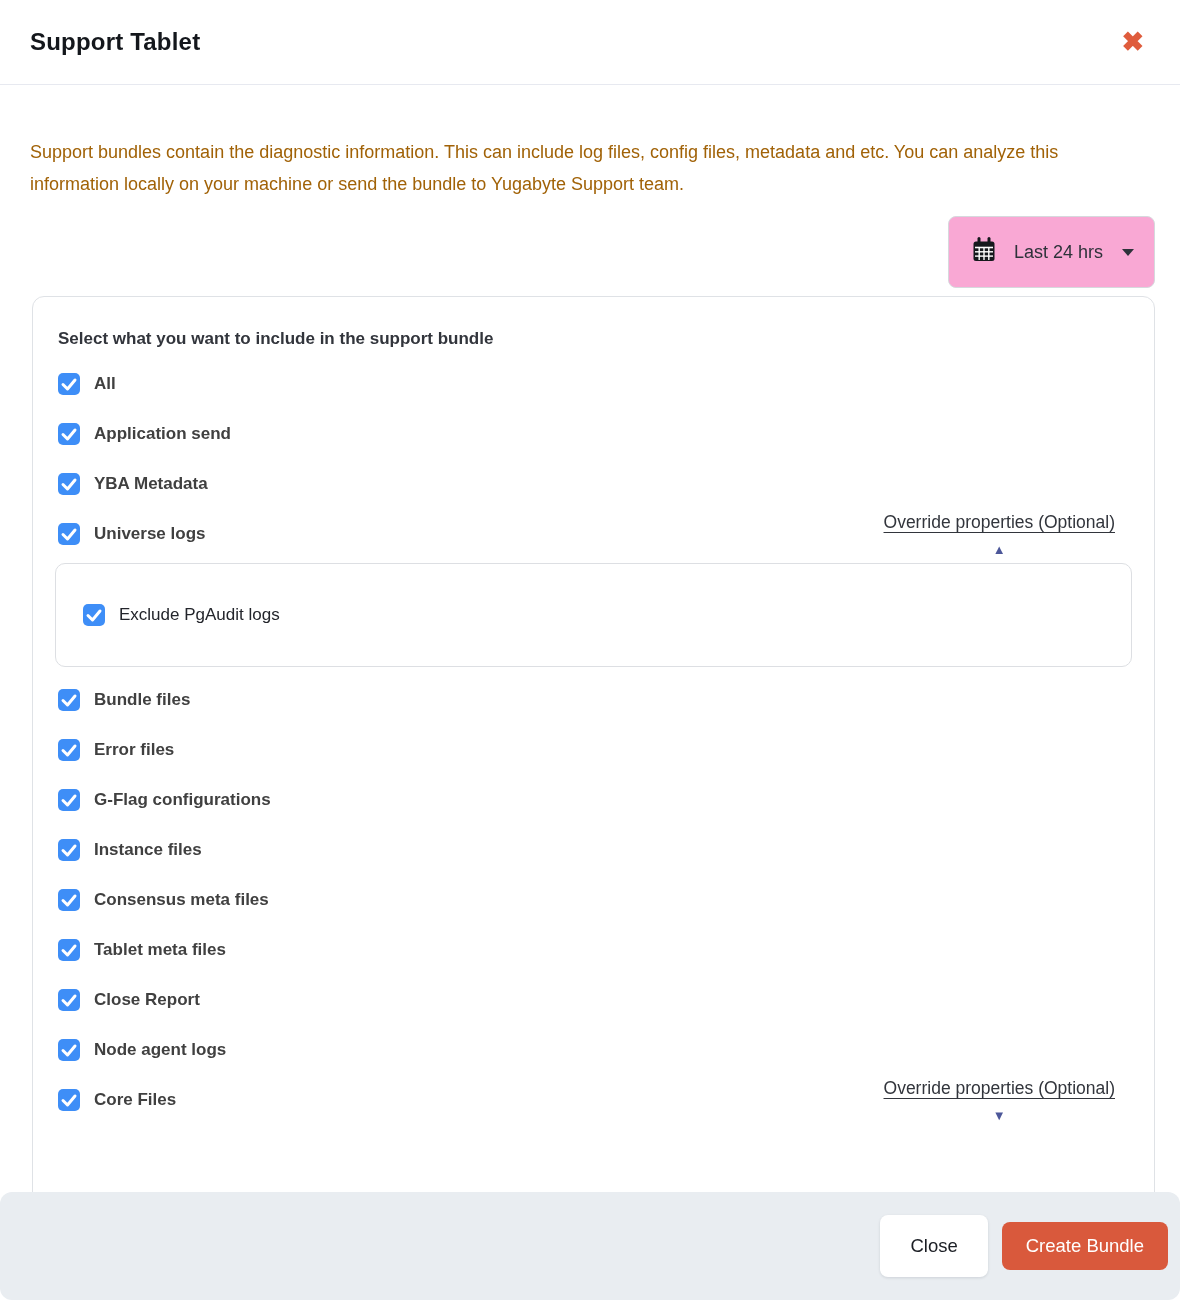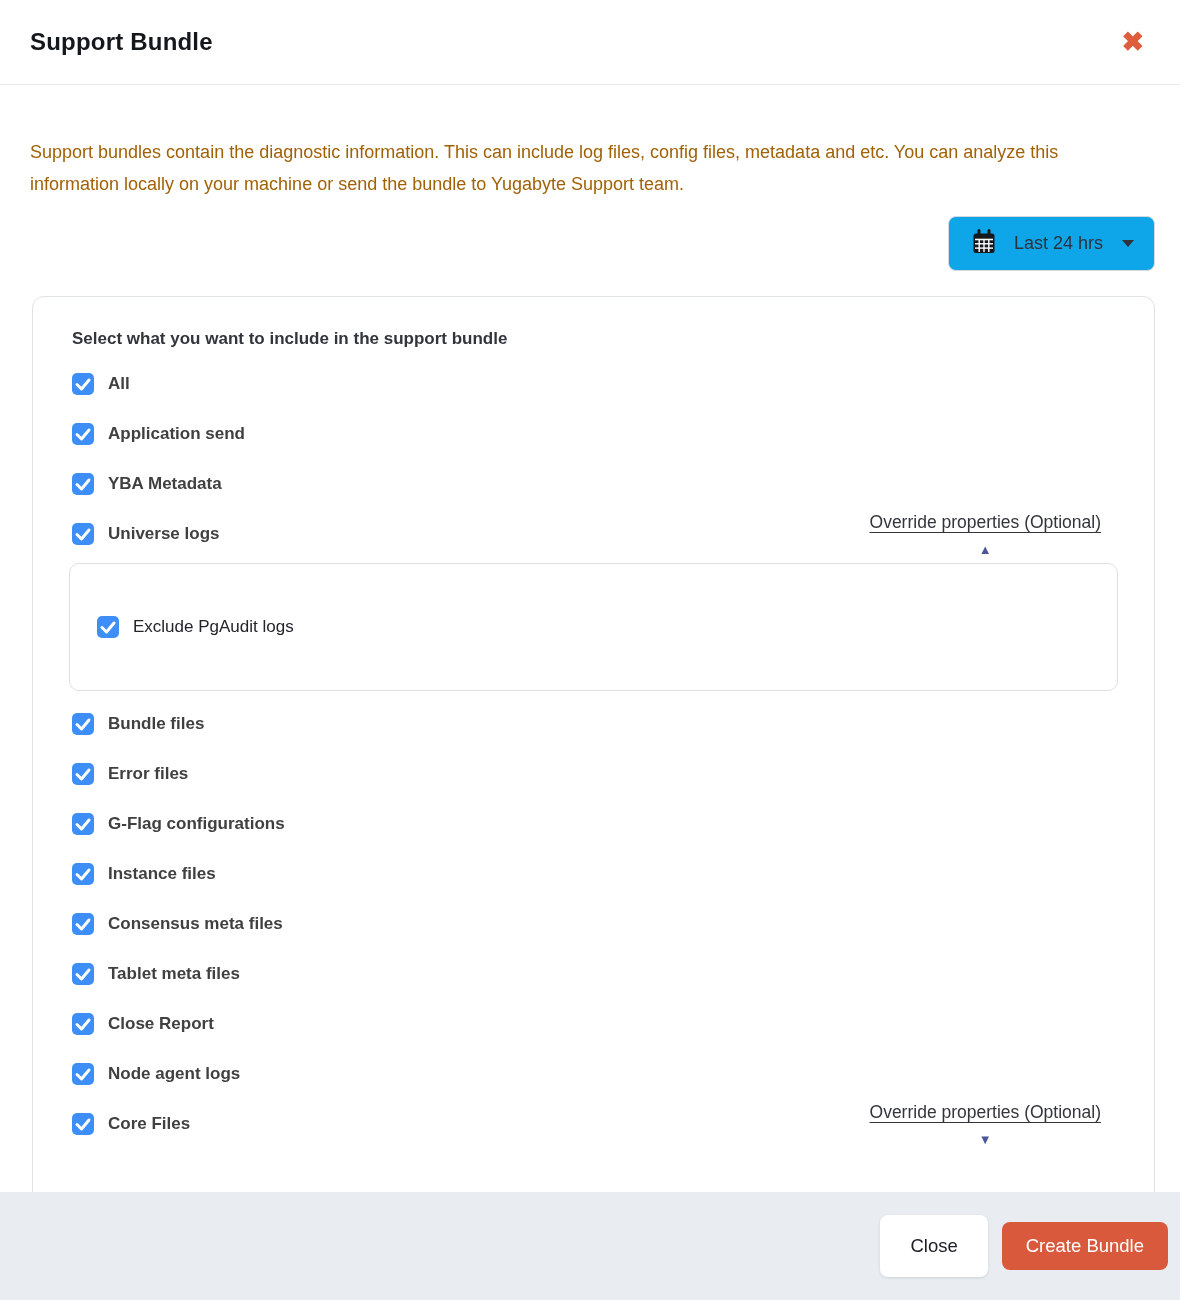--- a/index.html
+++ b/index.html
@@ -32,39 +32,39 @@
 
   
   .description {
     position: absolute; top: 136px; left: 30px;
     max-width: 1090px;
     font-size: 18px; line-height: 32px; color: #a16207;
   }
 
   
   .date-filter {
-    position: absolute; top: 216px; right: 25px; height: 55px;
+    position: absolute; top: 216px; right: 25px; height: 72px;
     display: flex; align-items: center; gap: 17px;
-    background: #0ea5e9; border: 1px solid #d6d9dd; border-radius: 8px;
+    background: #f9a8d4; border: 1px solid #d6d9dd; border-radius: 8px;
     padding: 0 20px 0 22px; cursor: pointer; justify-content: space-between;
   }
   .date-filter-label { font-size: 18px; color: #2e323a; }
   .caret-down {
     width: 0; height: 0;
     border-left: 6px solid transparent; border-right: 6px solid transparent;
     border-top: 7px solid #2e323a;
     margin-left: 2px;
   }
 
   
   .panel {
     position: absolute; top: 296px; left: 32px; right: 25px; bottom: 0;
     border: 1px solid #dfe2e6; border-radius: 12px;
     background: #fff;
-    padding: 32px 39px 20px;
+    padding: 32px 25px 20px;
     overflow: hidden;
   }
   .panel-heading {
     font-size: 17px; font-weight: 700; color: #32353c;
     margin-bottom: 10px;
   }
   .cb-row {
     height: 50px; display: flex; align-items: center; position: relative;
   }
   .checkbox {
@@ -84,53 +84,53 @@
   }
   .override-text {
     font-size: 17.5px; color: #32353c; text-decoration: underline;
     text-underline-offset: 4px;
   }
   .override-arrow { font-size: 13px; color: var(--link-arrow, #4c5799); line-height: 1; }
 
   
   .sub-panel {
     margin: 4px -3px 8px;
-    height: 128px;
+    height: 104px;
     border: 1px solid #dddfe3; border-radius: 10px;
     display: flex; align-items: center;
     padding-left: 27px;
   }
   .sub-panel .cb-label { font-weight: 400; color: #23252b; }
 
   
   .modal-footer {
     position: absolute; left: 0; right: 0; bottom: 0; height: 108px;
     background: var(--footer-bg, #e9edf1);
     display: flex; align-items: center; justify-content: flex-end;
-    gap: 14px; padding: 0 12px;
+    gap: 14px; padding: 0 12px; border-radius: 12px;
   }
   .btn {
     border: none; border-radius: 8px; cursor: pointer;
     font-family: inherit; font-size: 18.5px;
   }
   .btn-close {
     background: #fff; color: #1b1e24;
     height: 62px; padding: 0 30px;
     box-shadow: 0 1px 3px rgba(16,24,40,.12);
   }
   .btn-create {
     background: var(--accent-orange-btn, #d9593c); color: #fff;
     height: 48px; padding: 0 24px;
   }
 </style>
 </head>
 <body>
 
 <div class="modal-header">
-  <div class="modal-title">Support Bundle</div>
+  <div class="modal-title">Support Tablet</div>
   <button class="close-btn">✖</button>
 </div>
 
 <p class="description">Support bundles contain the diagnostic information. This can include log files, config files, metadata and etc. You can analyze this information locally on your machine or send the bundle to Yugabyte Support team.</p>
 
 <div class="date-filter">
   <span>
     <svg width="26" height="26" viewBox="0 0 26 26">
       <line x1="8" y1="1.5" x2="8" y2="6.5" stroke="#15181c" stroke-width="3" stroke-linecap="round"></line>
       <line x1="18" y1="1.5" x2="18" y2="6.5" stroke="#15181c" stroke-width="3" stroke-linecap="round"></line>

